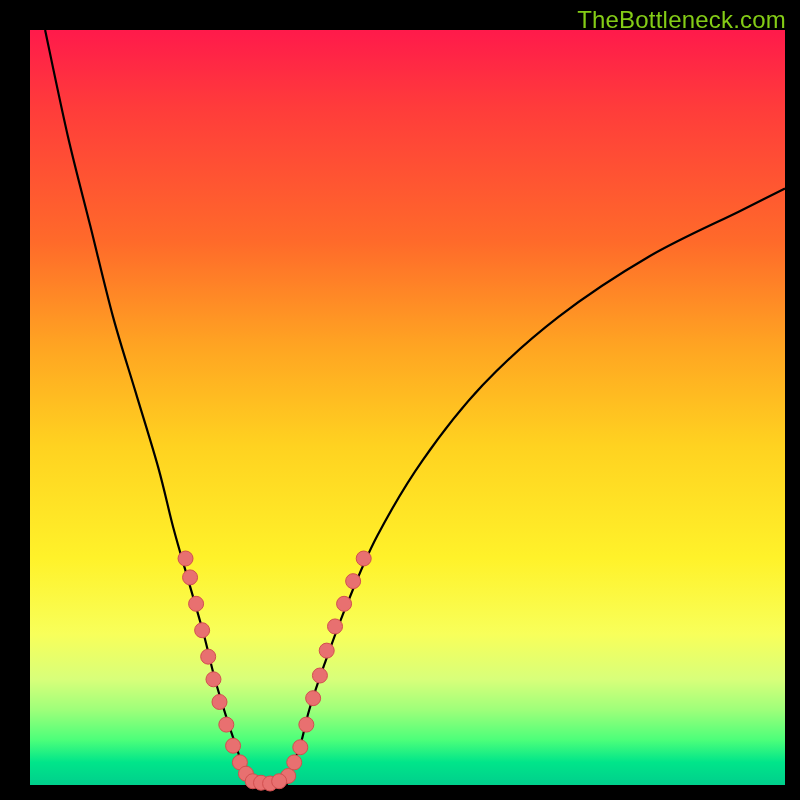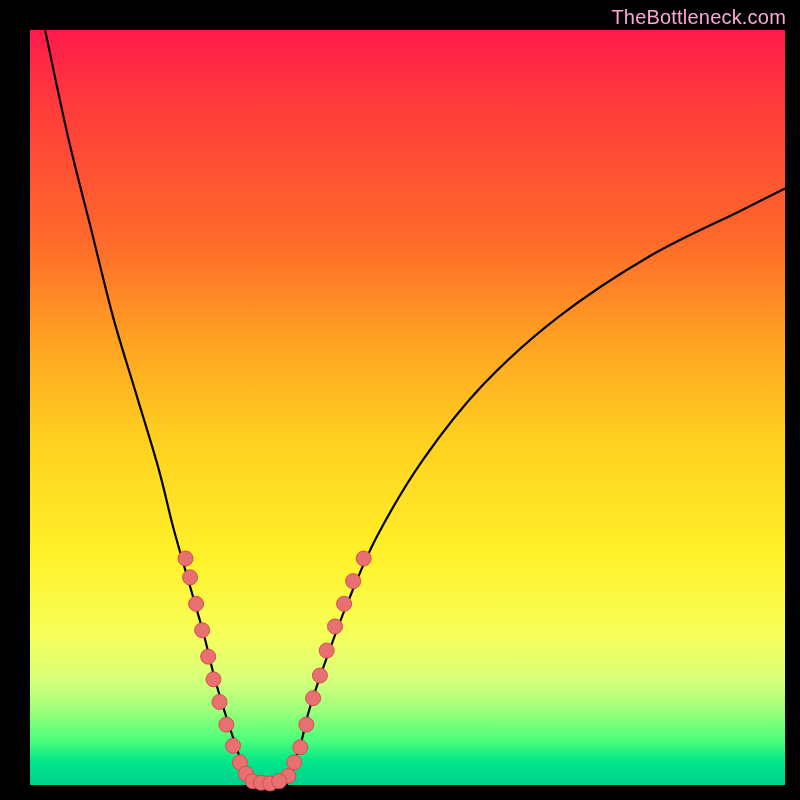--- a/index.html
+++ b/index.html
@@ -37,22 +37,22 @@
       #9fff7a 90%,
       #4dff7a 94%,
       #00e58a 97%,
       #00cf8c 100%
     );
   }
   .watermark {
     position: absolute;
     top: 6px;
     right: 14px;
-    color: #f9a8d4;
-    font-size: 20px;
+    color: #84cc16;
+    font-size: 24px;
     font-weight: 500;
     letter-spacing: 0.2px;
     white-space: nowrap;
   }
   svg.curves {
     position: absolute;
     left: 0;
     top: 0;
     width: 755px;
     height: 755px;

